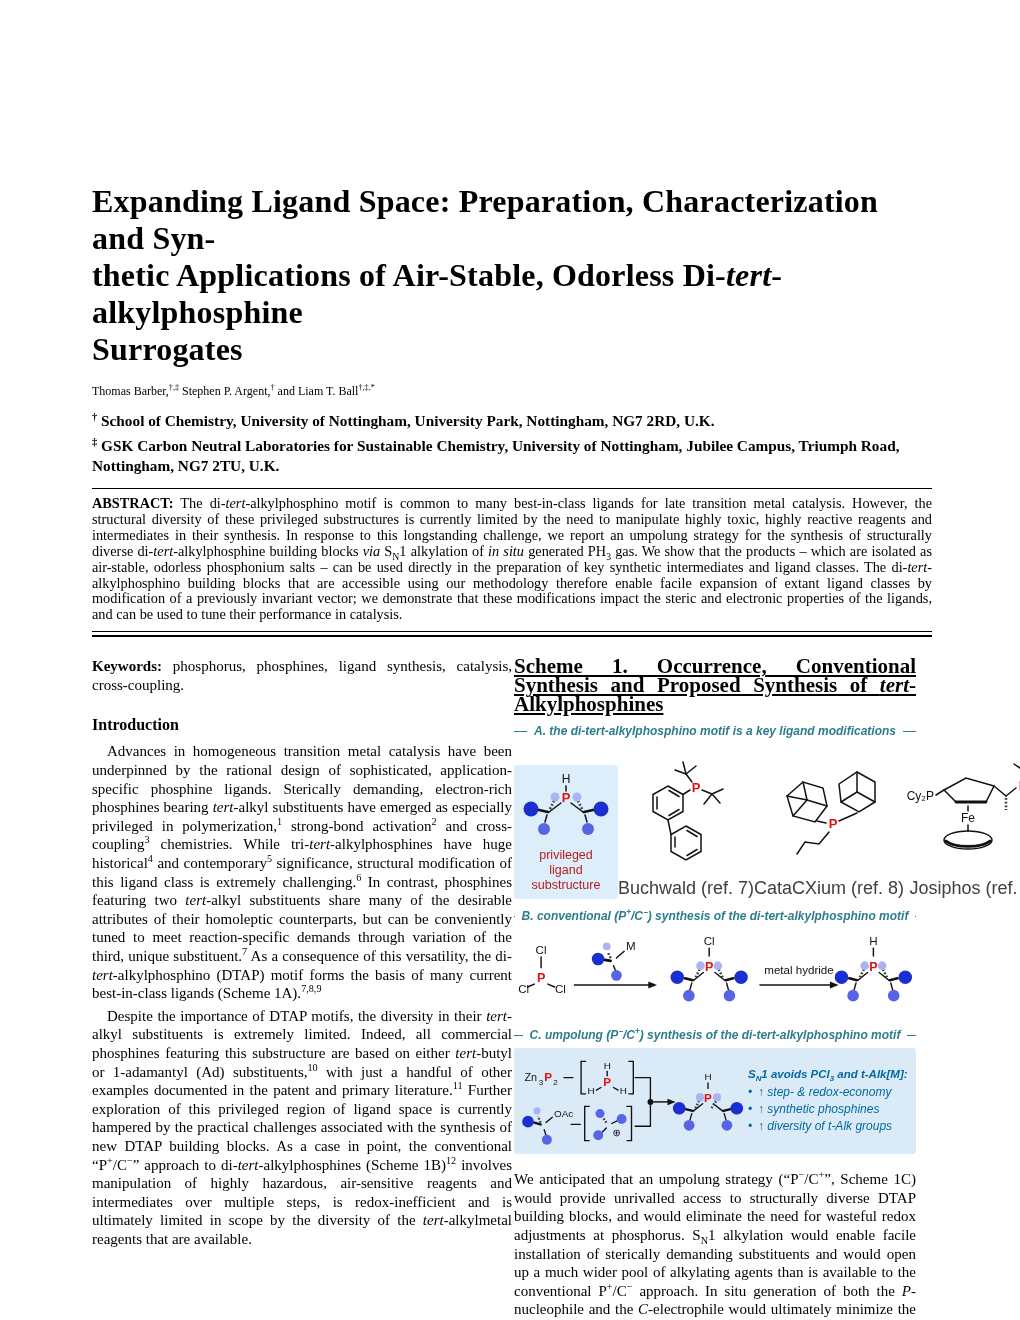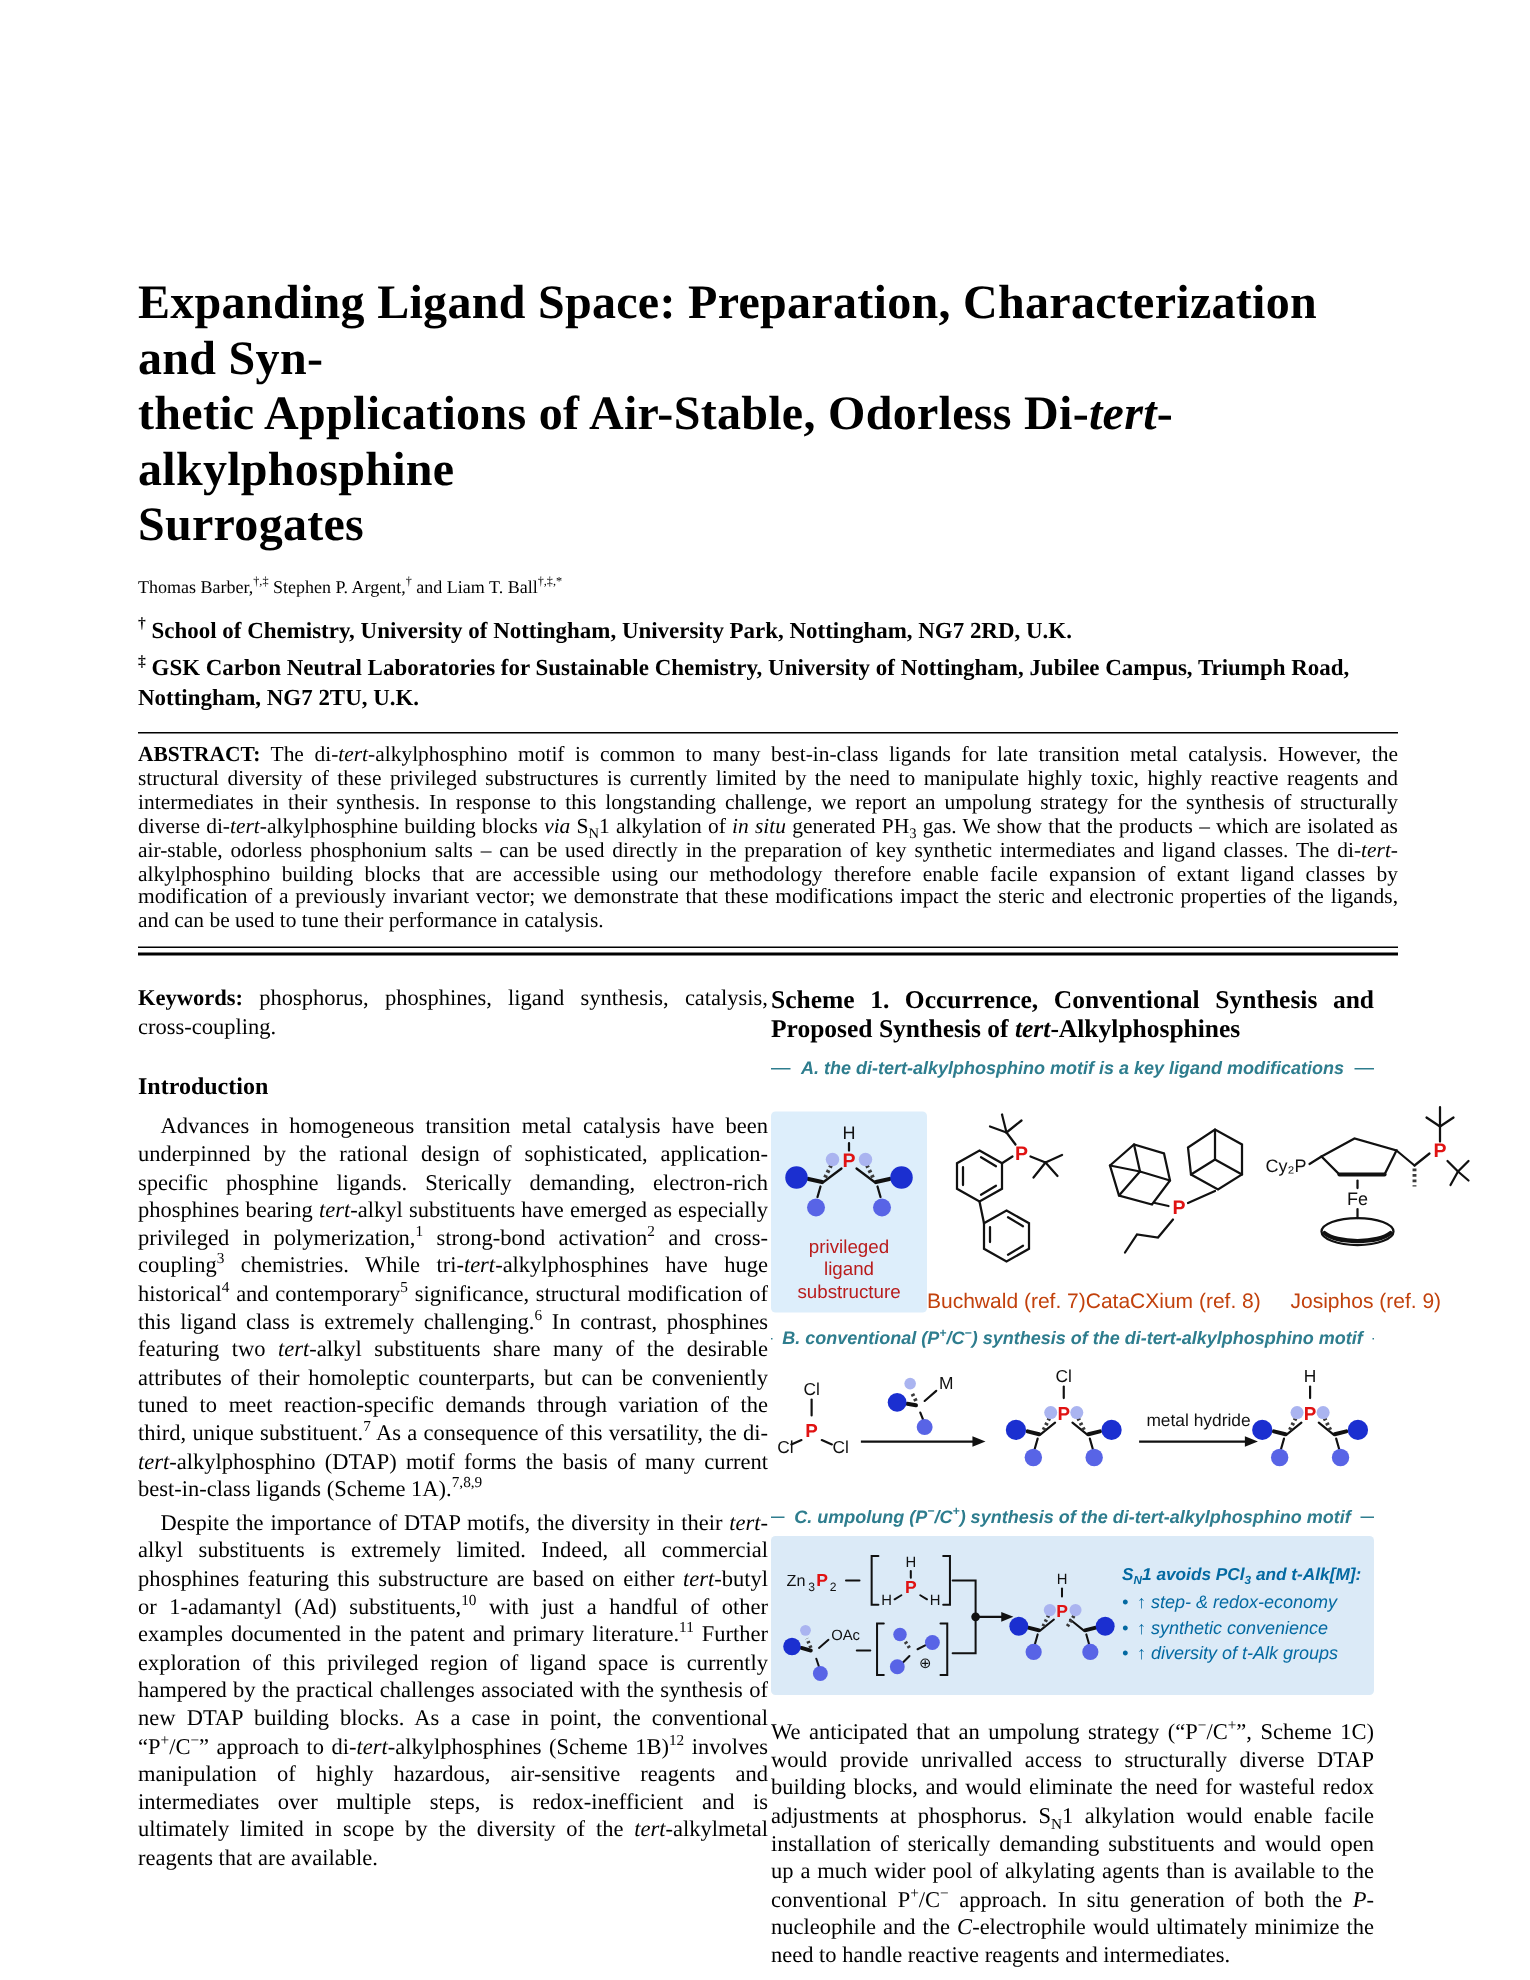--- a/index.html
+++ b/index.html
@@ -19,29 +19,29 @@
   .rule2{height:3px;border-top:1.2px solid #000;border-bottom:2.6px solid #000;margin-top:8px;}
 
   .cols{display:flex;gap:2px;margin-top:20px;}
   .col-left{width:420px;}
   .col-right{width:402px;}
   .body-text{font-size:15px;line-height:18.6px;text-align:justify;margin:0;}
   .keywords{margin-bottom:22px;}
   .intro-h{font-size:16px;font-weight:bold;margin:10px 0 8px;}
   .para{text-indent:15px;margin:0 0 4px;}
 
-  .scheme-title{font-size:17px;line-height:19px;font-weight:bold;text-align:justify;margin:0 0 10px;}
+  .scheme-title{font-size:21px;line-height:19px;font-weight:bold;text-align:justify;margin:0 0 10px;text-decoration:underline;}
   .scheme{font-family:"Liberation Sans",sans-serif;}
   .schead{display:flex;align-items:center;gap:7px;color:#2e7d8e;
           font-size:12px;font-weight:bold;font-style:italic;margin:10px 0 6px;}
   .schead .ln{flex:1;border-top:1.6px solid #2e7d8e;height:0;}
 
   .rowA{display:flex;align-items:flex-end;justify-content:space-between;}
   .fig{display:flex;flex-direction:column;align-items:center;}
-  .fig .cap{font-size:14px;color:#c2410c;margin-top:2px;white-space:nowrap;}
+  .fig .cap{font-size:18px;color:#404040;margin-top:2px;white-space:nowrap;}
   .privbox{background:#ddeefb;border-radius:3px;padding:6px 4px 6px;width:104px;
            display:flex;flex-direction:column;align-items:center;}
   .privlbl{color:#b91c1c;font-size:12.5px;line-height:15px;text-align:center;margin-top:3px;}
 
   .rowB svg{display:block;width:400px;height:auto;}
 
   .cbox{background:#dbeaf7;border-radius:3px;padding:6px 5px;display:flex;align-items:center;gap:4px;}
   .sn1{width:162px;color:#0369a1;}
   .sn1-h{font-size:11.5px;font-weight:bold;font-style:italic;margin-bottom:4px;white-space:nowrap;}
   .sn1-li{font-size:12px;font-style:italic;line-height:17px;padding-left:10px;position:relative;}
@@ -332,21 +332,21 @@
               <line class="bb" x1="227" y1="63" x2="235" y2="61"></line>
                 <circle class="c1" cx="242" cy="60" r="7"></circle>
               <line class="hz" x1="214" y1="60" x2="219" y2="52"></line>
                 <circle class="c3" cx="220" cy="48" r="4.5"></circle>
               <line class="b" x1="228" y1="66" x2="230" y2="73"></line>
                 <circle class="c2" cx="231" cy="79" r="6"></circle>
             </svg>
             <div class="sn1">
               <div class="sn1-h">S<sub>N</sub>1 avoids PCl<sub>3</sub> and t-Alk[M]:</div>
               <div class="sn1-li">↑ step- &amp; redox-economy</div>
-              <div class="sn1-li">↑ synthetic convenience</div>
+              <div class="sn1-li">↑ synthetic phosphines</div>
               <div class="sn1-li">↑ diversity of <i>t</i>-Alk groups</div>
             </div>
           </div>
         </div>
 
         <p class="body-text rc-para">We anticipated that an umpolung strategy (“P<sup>−</sup>/C<sup>+</sup>”, Scheme 1C) would provide unrivalled access to structurally diverse DTAP building blocks, and would eliminate the need for wasteful redox adjustments at phosphorus. S<sub>N</sub>1 alkylation would enable facile installation of sterically demanding substituents and would open up a much wider pool of alkylating agents than is available to the conventional P<sup>+</sup>/C<sup>−</sup> approach. In situ generation of both the <i>P</i>-nucleophile and the <i>C</i>-electrophile would ultimately minimize the need to handle reactive reagents and intermediates.</p>
       </div>
     </div>
 
   </div>

